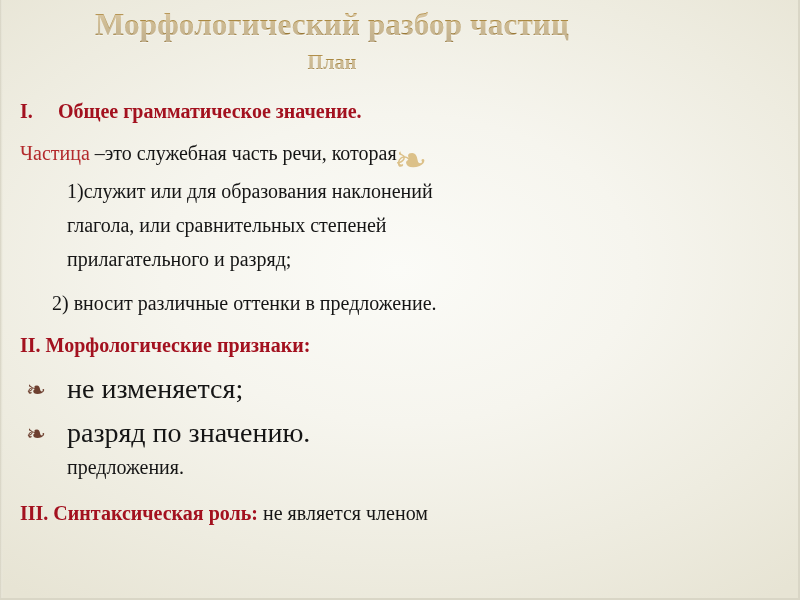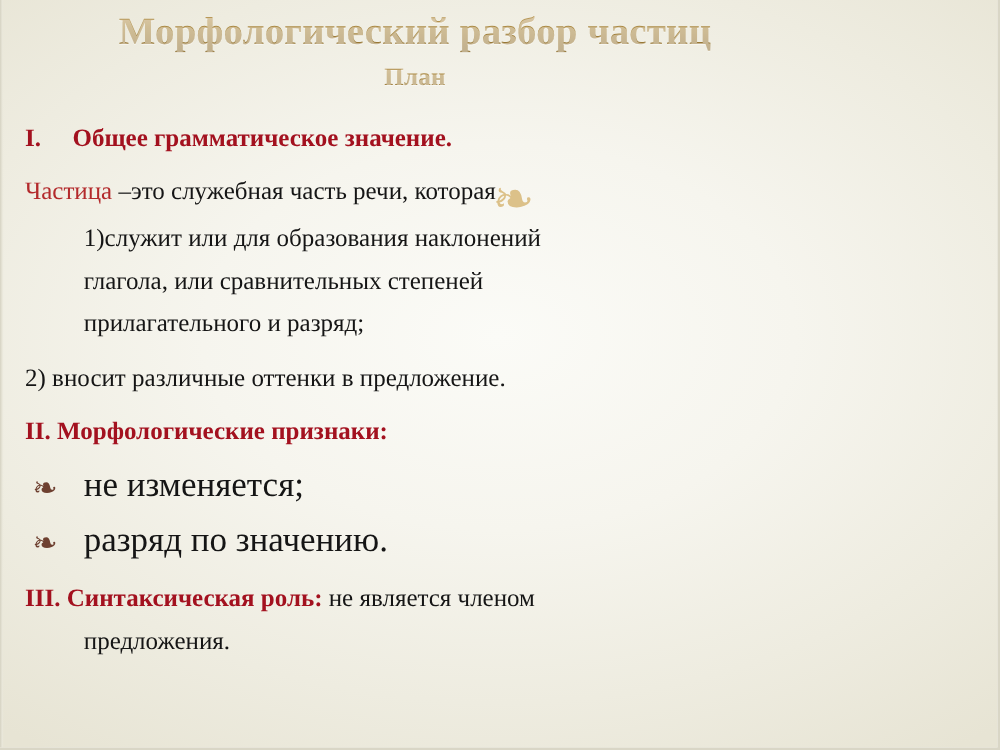--- a/index.html
+++ b/index.html
@@ -165,35 +165,35 @@
     </div>
 
     <div class="line defline">
       <span class="term">Частица</span><span> –это служебная часть речи, которая</span>
     </div>
 
     <div class="line indent numbered">1)служит или для образования наклонений</div>
     <div class="line indent">глагола, или сравнительных степеней</div>
     <div class="line indent">прилагательного и разряд;</div>
 
-    <div class="line numbered" style="margin-top:10px;">2) вносит различные оттенки в предложение.</div>
+    <div class="line numbered" style="margin-top:10px;margin-left:32px;">2) вносит различные оттенки в предложение.</div>
 
     <div class="line heading" style="margin-top:8px;">
       <span class="numeral">II.</span>&nbsp;<span>Морфологические признаки:</span>
     </div>
 
     <div class="bullet-row">
       <span class="bullet-glyph">❧</span>
       <span>не изменяется;</span>
     </div>
 
     <div class="bullet-row">
       <span class="bullet-glyph">❧</span>
       <span>разряд по значению.</span>
     </div>
 
+    <div class="line indent">предложения.</div>
     <div class="line heading" style="margin-top:12px;">
       <span class="numeral">III.</span>&nbsp;<span>Синтаксическая роль:</span><span class="rest"> не является членом</span>
     </div>
-    <div class="line indent">предложения.</div>
 
   </div>
 </div>
 
 </body></html>

